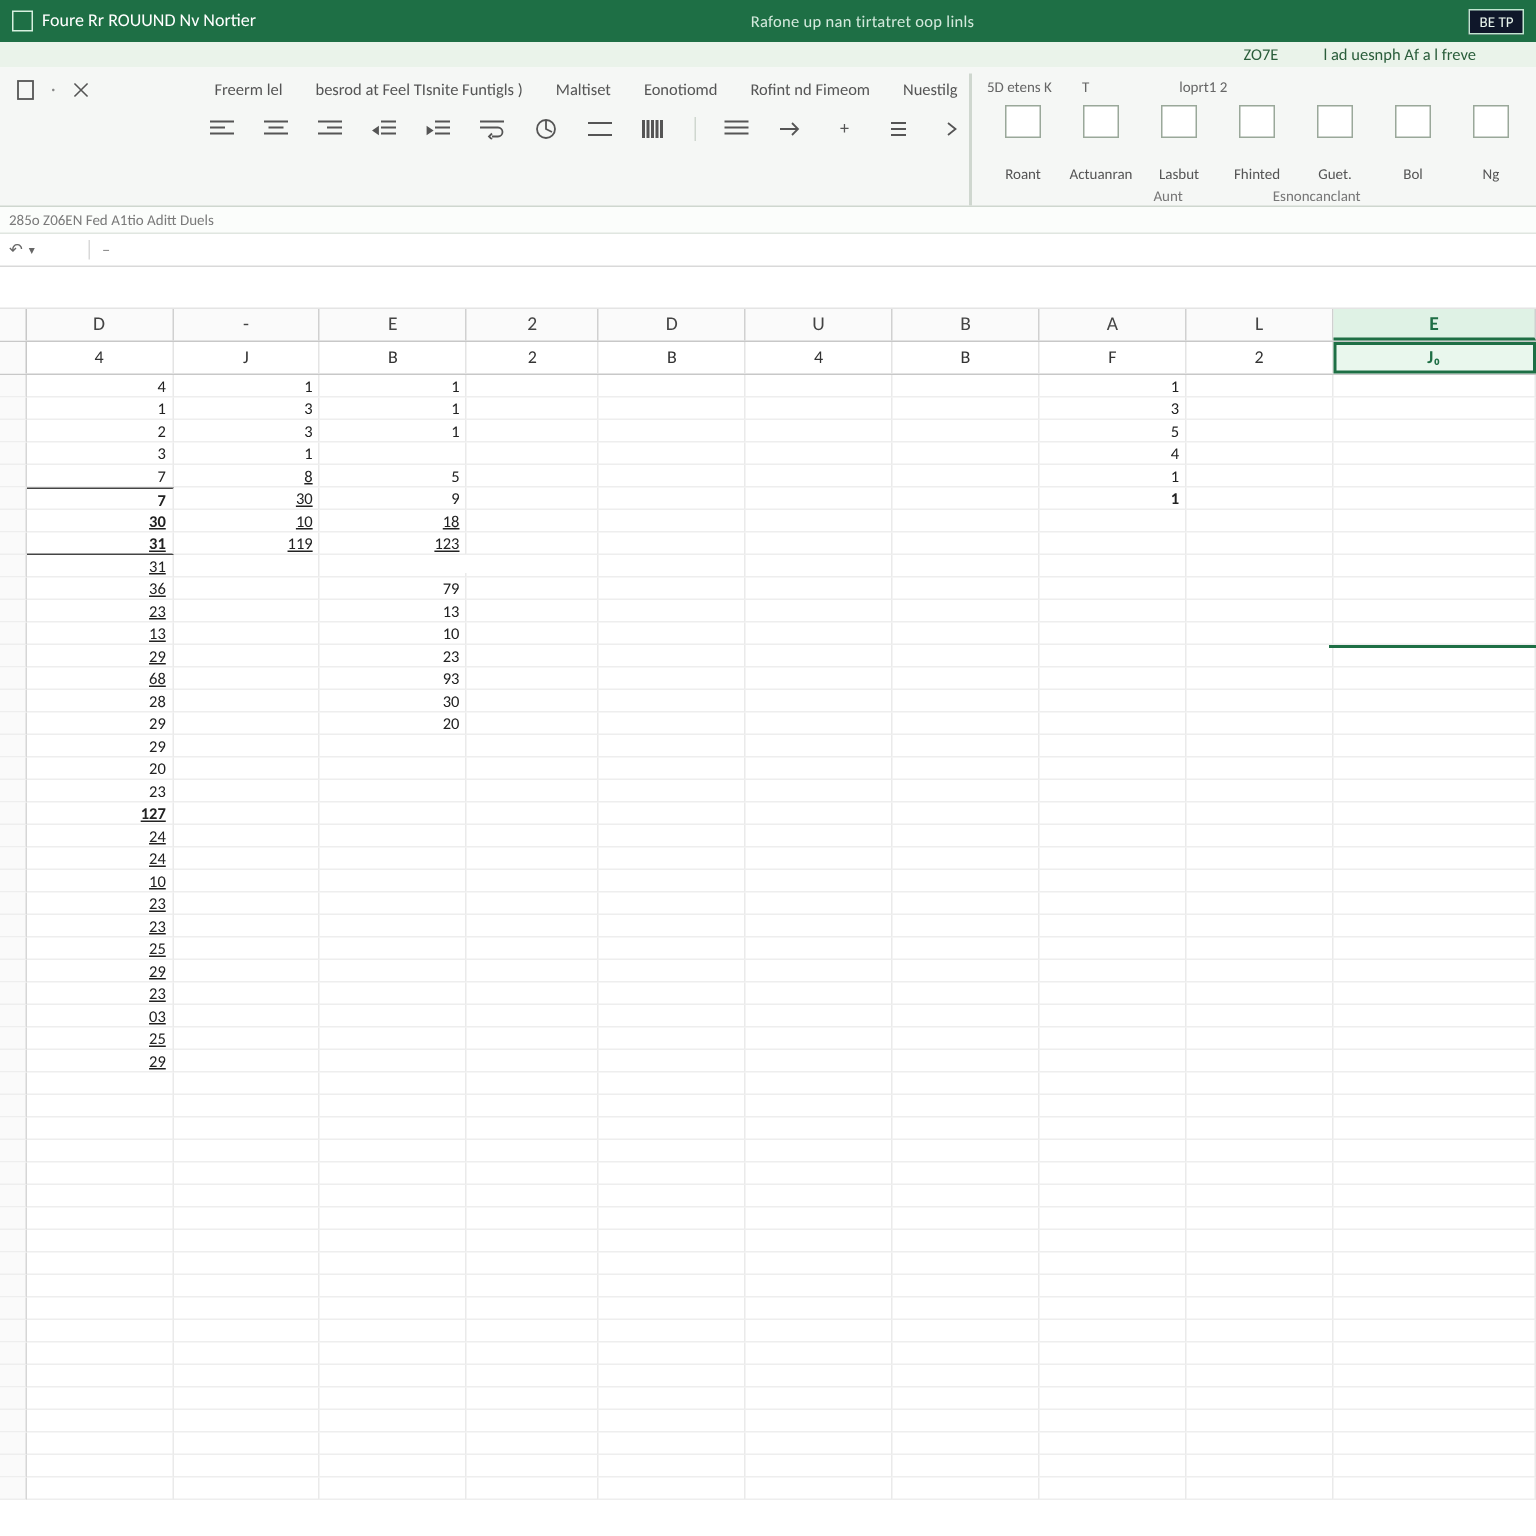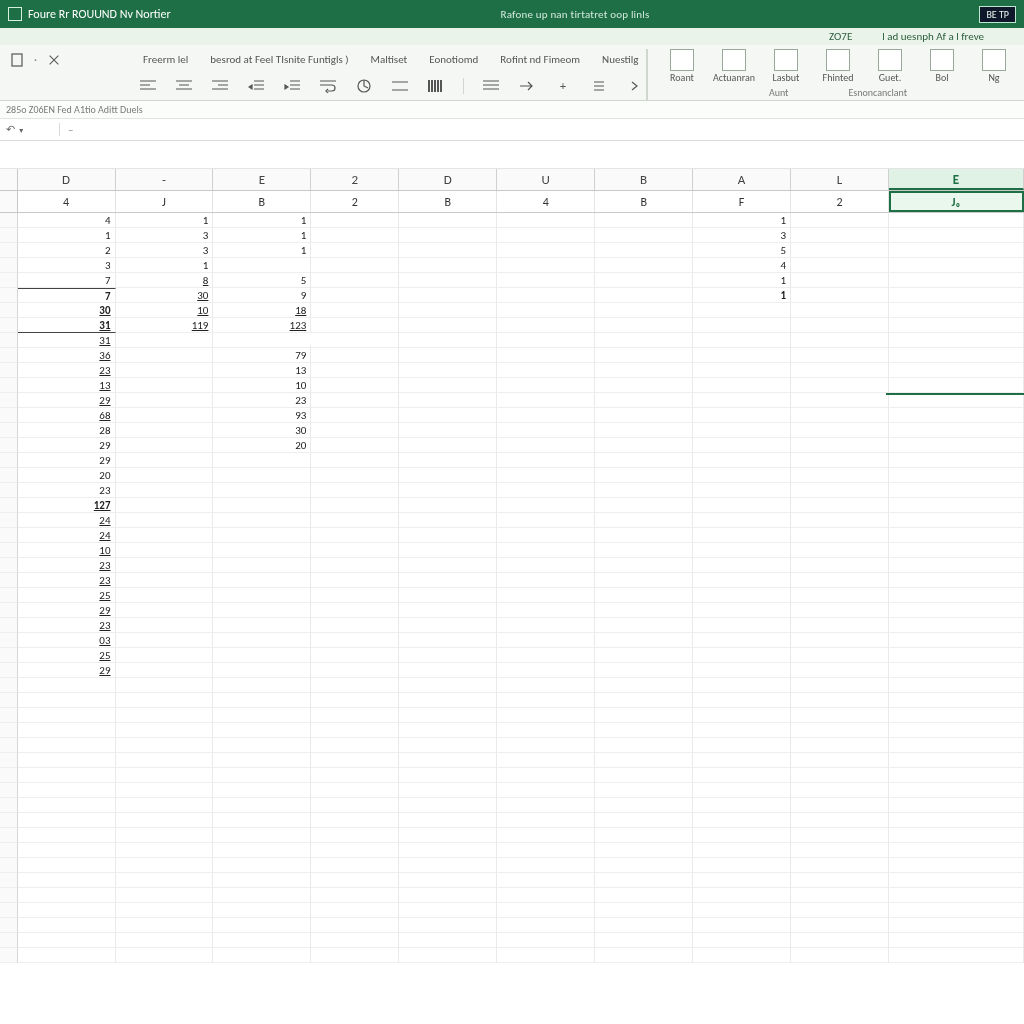--- a/index.html
+++ b/index.html
@@ -18,21 +18,21 @@
   .ribbon .leftblock { width: 190px; }
   .ribbon .row { display: flex; align-items: center; gap: 6px; height: 22px; }
   .ribbon .tabsrow { display: flex; gap: 22px; font-size: 11px; color: #555; padding: 4px 0 6px 6px; }
   .ribbon .sep { width: 1px; background: #cfd7cf; align-self: stretch; margin: 2px 2px; }
   .iconrow { display: flex; gap: 14px; align-items: center; padding: 4px 0; flex-wrap: nowrap; }
   .icn { width: 22px; height: 20px; display: flex; align-items: center; justify-content: center; color: #555; }
   .icn svg { stroke: #555; fill: none; stroke-width: 1.2; }
   .group-labels { display: flex; font-size: 10px; color: #6a6a6a; padding: 0 0 4px 0; }
   .group-labels span { text-align: center; }
   .rightpanel { border-left: 2px solid #cfd7cf; padding-left: 10px; display: flex; gap: 8px; }
-  .rbtn { display: flex; flex-direction: column; align-items: center; gap: 0; font-size: 10px; color: #555; width: 48px; }
+  .rbtn { display: flex; flex-direction: column; align-items: center; gap: 17px; font-size: 10px; color: #555; width: 48px; }
   .rbtn .box { width: 24px; height: 22px; border: 1px solid #9aa89a; background: #fff; }
   .subbar { height: 18px; background: #fbfdfb; border-bottom: 1px solid #e0e6e0; font-size: 10px; color: #7a7a7a; padding: 2px 6px; display: flex; gap: 16px; }
   
   .namebar { height: 22px; border-bottom: 1px solid #d9d9d9; display: flex; align-items: center; font-size: 11px; background: #fff; }
   .namebox { width: 60px; border-right: 1px solid #d9d9d9; padding: 0 6px; color: #666; display:flex; align-items:center; gap:4px;}
   .fxicons { display: flex; gap: 8px; padding: 0 8px; color: #888; }
   
   .sheet { position: relative; }
   .colheaders { display: flex; height: 22px; border-bottom: 1px solid #c8c8c8; background: #fafafa; }
   .rowgutter { width: 18px; border-right: 1px solid #c8c8c8; background: #fafafa; }
@@ -162,20 +162,25 @@
           </span>
         <span class="icn">
             <svg width="12" height="12" viewBox="0 0 12 12">
               <path d="M3 2l5 4-5 4"></path>
             </svg>
           </span>
       </div>
     </div>
     <div class="rightpanel">
       <div style="display:flex; flex-direction:column;">
+        <div style="display:flex; gap:20px; font-size:10px; color:#666; padding:2px 0 6px;">
+          <span>5D etens K</span>
+          <span>T</span>
+          <span style="margin-left:40px;">loprt1 2</span>
+        </div>
         <div style="display:flex; gap:4px;" id="right-buttons">
             <div class="rbtn">
               <div class="box"></div>
               <span>Roant</span>
             </div>
             <div class="rbtn">
               <div class="box"></div>
               <span>Actuanran</span>
             </div>
             <div class="rbtn">

